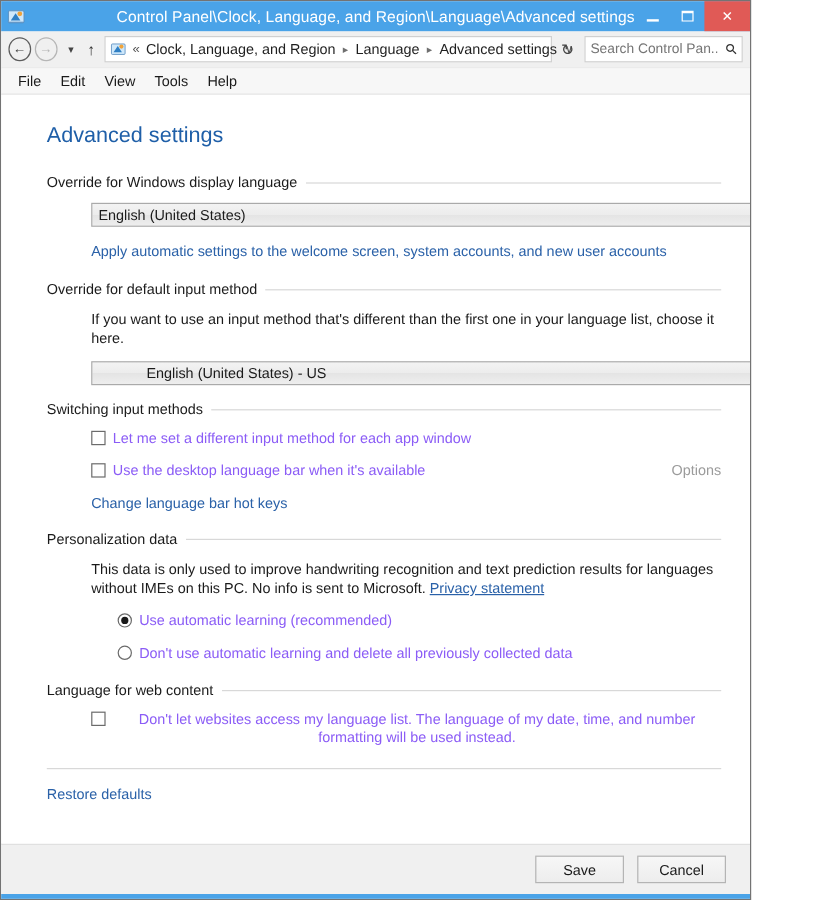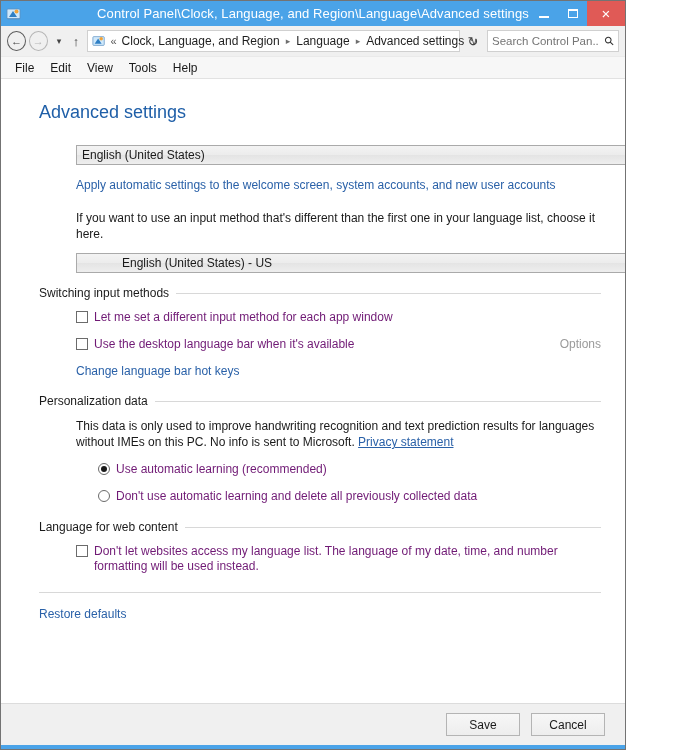--- a/index.html
+++ b/index.html
@@ -322,23 +322,24 @@
     height: 12px;
     border: 1px solid #6b6b6b;
     background: #ffffff;
     box-sizing: border-box;
     margin-right: 6px;
     margin-top: 1px;
     flex: 0 0 auto;
   }
   .check-label {
     font-size: 12px;
-    color: #701a75;
+    color: #8b5cf6;
     line-height: 15px;
     max-width: 540px;
+    text-align: center;
   }
   .opt-right {
     position: absolute;
     right: 0;
     top: 0;
     font-size: 12px;
     color: #9b9b9b;
   }
   .radio-row {
     display: flex;
@@ -481,31 +482,39 @@
     <div class="menu-item">Tools</div>
     <div class="menu-item">Help</div>
   </div>
 
   <div class="content">
 
     <h1 class="page-title">Advanced settings</h1>
 
     
     <div class="group">
+      <div class="group-header">
+        <span class="gh-label">Override for Windows display language</span>
+        <span class="gh-rule"></span>
+      </div>
       <div class="indent">
         <div class="combo">
           <span class="combo-val">English (United States)</span>
           <span class="combo-arrow">∨</span>
         </div>
         <a class="link">Apply automatic settings to the welcome screen, system accounts, and new user accounts</a>
       </div>
     </div>
 
     
     <div class="group" style="margin-top:18px;">
+      <div class="group-header">
+        <span class="gh-label">Override for default input method</span>
+        <span class="gh-rule"></span>
+      </div>
       <div class="indent">
         <div class="desc">If you want to use an input method that's different than the first one in your language list, choose it here.</div>
         <div class="combo" style="margin-bottom:6px;padding-left:45px;">
           <span class="combo-val">English (United States) - US</span>
           <span class="combo-arrow">∨</span>
         </div>
       </div>
     </div>
 
     

